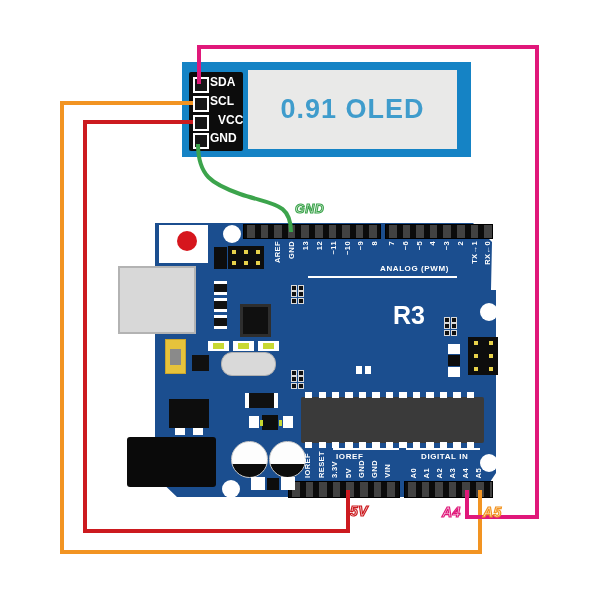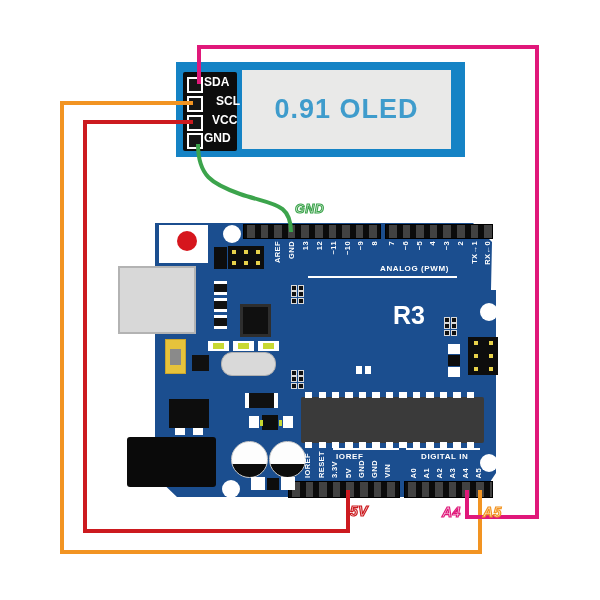--- a/index.html
+++ b/index.html
@@ -20,21 +20,21 @@
   .icsp{position:absolute;background:#0d0d0d;display:grid;}
   .icsp span{width:4px;height:4px;background:#e8d24a;margin:auto;}
   .via{position:absolute;display:grid;grid-template-columns:repeat(2,1fr);grid-template-rows:repeat(3,1fr);}
   .via span{width:4px;height:4px;background:#101010;box-shadow:0 0 0 1px #d9d9d9;margin:auto;}
   .cap{position:absolute;width:35px;height:35px;border-radius:50%;border:1px solid #c9c9c9;
        background:linear-gradient(180deg,#fdfdfd 62%,#0c0c0c 62%);}
   #dip{background:#3a3a3a;border-radius:2px;}
   .dipins{position:absolute;height:6px;background:repeating-linear-gradient(90deg,#fff 0 7px,transparent 7px 13.5px);}
 
   
-  #oled{left:176px;top:62px;width:289px;height:95px;background:#1583c5;}
+  #oled{left:182px;top:62px;width:289px;height:95px;background:#1583c5;}
   #oled-strip{position:absolute;left:7px;top:10px;width:54px;height:79px;background:#0c0c0c;border-radius:2px;}
   .opin{position:absolute;left:11px;width:12px;height:12px;background:#161616;border:2px solid #fff;box-sizing:content-box;}
   .olabel{position:absolute;left:28px;color:#fff;font-weight:bold;font-size:12px;line-height:13px;}
   #oled-screen{position:absolute;left:66px;top:8px;width:209px;height:79px;background:#e9e9e8;
                display:flex;align-items:center;justify-content:center;}
   #oled-title{font-size:27px;font-weight:bold;color:#3f9ccc;letter-spacing:1px;}
 
   
   #wires{left:0;top:0;pointer-events:none;}
   .wirelabel{position:absolute;font-weight:bold;font-style:italic;letter-spacing:.5px;}
@@ -196,21 +196,21 @@
   <span class="vlabel" style="left:461px;bottom:122px;">A4</span>
   <span class="vlabel" style="left:474px;bottom:122px;">A5</span>
 
   <div class="abs" id="oled">
     <div id="oled-strip"></div>
     <div class="opin" style="top:15px;"></div>
     <div class="opin" style="top:34px;"></div>
     <div class="opin" style="top:53px;"></div>
     <div class="opin" style="top:71px;"></div>
     <span class="olabel" style="top:14px;">SDA</span>
-    <span class="olabel" style="top:33px;padding-left:12px;">SCL</span>
+    <span class="olabel" style="top:33px;">SCL</span>
     <span class="olabel" style="top:52px;padding-left:8px;">VCC</span>
     <span class="olabel" style="top:70px;">GND</span>
     <div id="oled-screen">
       <span id="oled-title">0.91 OLED</span>
     </div>
   </div>
 
   <svg id="wires" class="abs" width="600" height="600" viewBox="0 0 600 600">
     <path d="M 193 103 H 62 V 552 H 480 V 490" fill="none" stroke-width="4" stroke="#f29422"></path>
     <path d="M 193 122 H 85 V 531 H 348 V 490" fill="none" stroke-width="4" stroke="#cc1a1f"></path>

